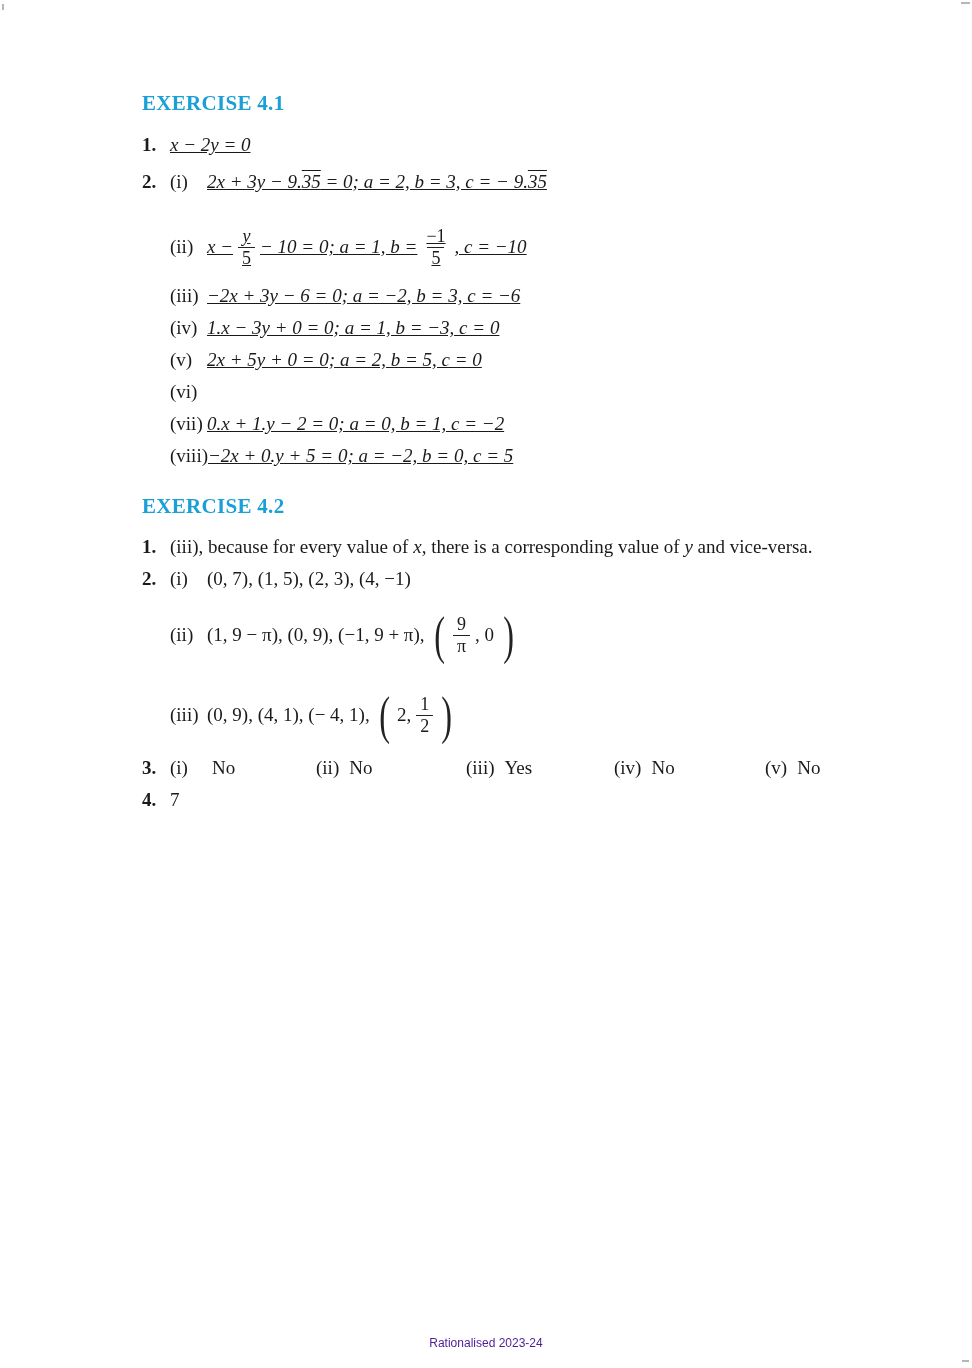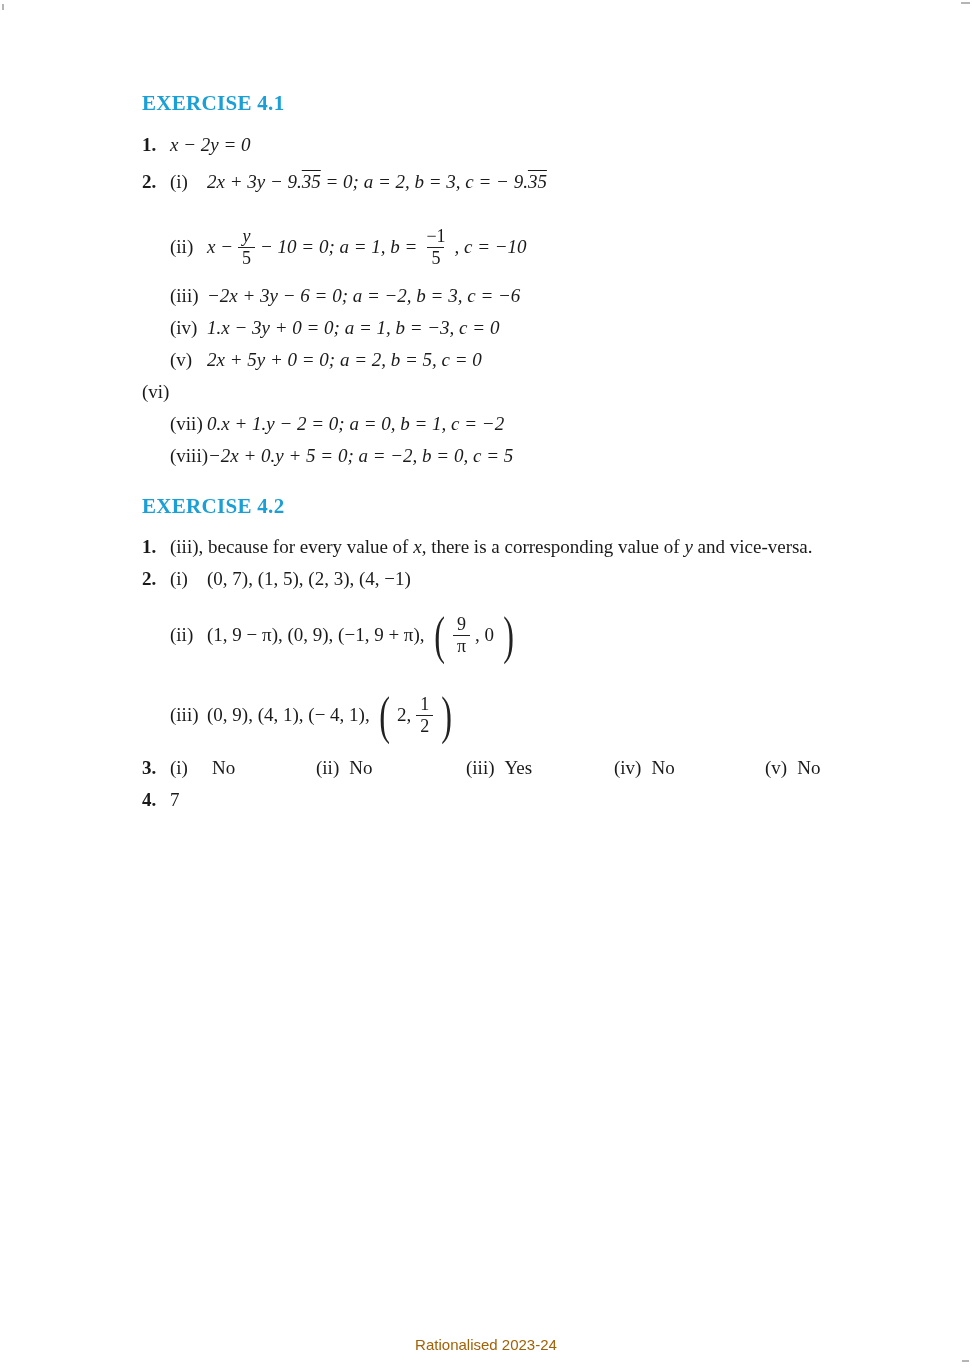--- a/index.html
+++ b/index.html
@@ -35,21 +35,21 @@
   .num {
     font-weight: bold;
     min-width: 28px;
     flex-shrink: 0;
   }
   .rn {
     min-width: 37px;
     flex-shrink: 0;
     font-style: normal;
   }
-  .math { font-style: italic; }
+  .math { font-style: italic; text-decoration: underline; }
   .plain { font-style: normal; }
   .ivar { font-style: italic; }
   .ovl { text-decoration: overline; margin-top: 44px; }
   .frac {
     display: inline-flex;
     flex-direction: column;
     align-items: center;
     vertical-align: middle;
     line-height: 1.15;
     font-size: 18px;
@@ -76,22 +76,22 @@
   .gap6 { display: inline-block; width: 6px; }
   .q3col { display: inline-flex; align-items: baseline; }
   .q3col .rn2 { font-style: normal; margin-right: 10px; }
   .footer {
     position: absolute;
     top: 1336px;
     left: 0;
     width: 972px;
     text-align: center;
     font-family: "Liberation Sans", sans-serif;
-    font-size: 15px;
-    color: #a16207;
+    font-size: 12px;
+    color: #4c1d95;
   }
   .artifact {
     position: absolute;
     background: #b5b5b5;
   }
 </style>
 </head>
 <body>
 
 <div class="page">
@@ -142,21 +142,21 @@
     <span class="rn">(iv)</span>
     <span class="math">1.x − 3y + 0 = 0; a = 1, b = −3, c = 0</span>
   </div>
 
   <div class="row" style="top:349px;">
     <span class="num"></span>
     <span class="rn">(v)</span>
     <span class="math">2x + 5y + 0 = 0; a = 2, b = 5, c = 0</span>
   </div>
 
-  <div class="row" style="top:381px;flex-direction:column;">
+  <div class="row" style="top:381px;">
     <span class="num"></span>
     <span class="rn">(vi)</span>
   </div>
 
   <div class="row" style="top:413px;">
     <span class="num"></span>
     <span class="rn">(vii)</span>
     <span class="math">0.x + 1.y − 2 = 0; a = 0, b = 1, c = −2</span>
   </div>
 

